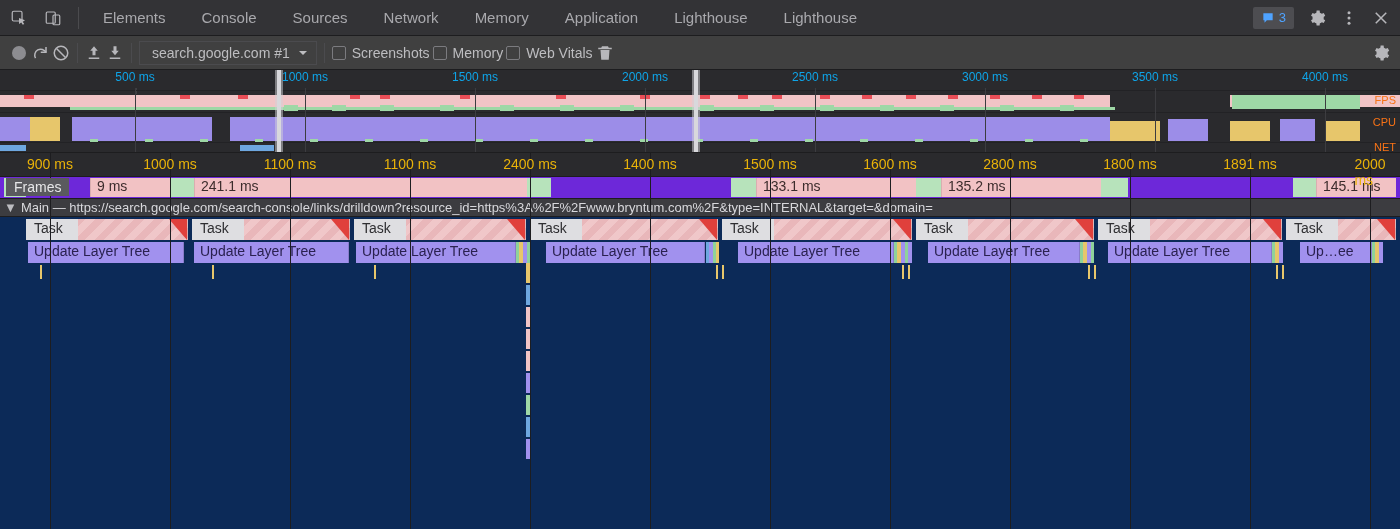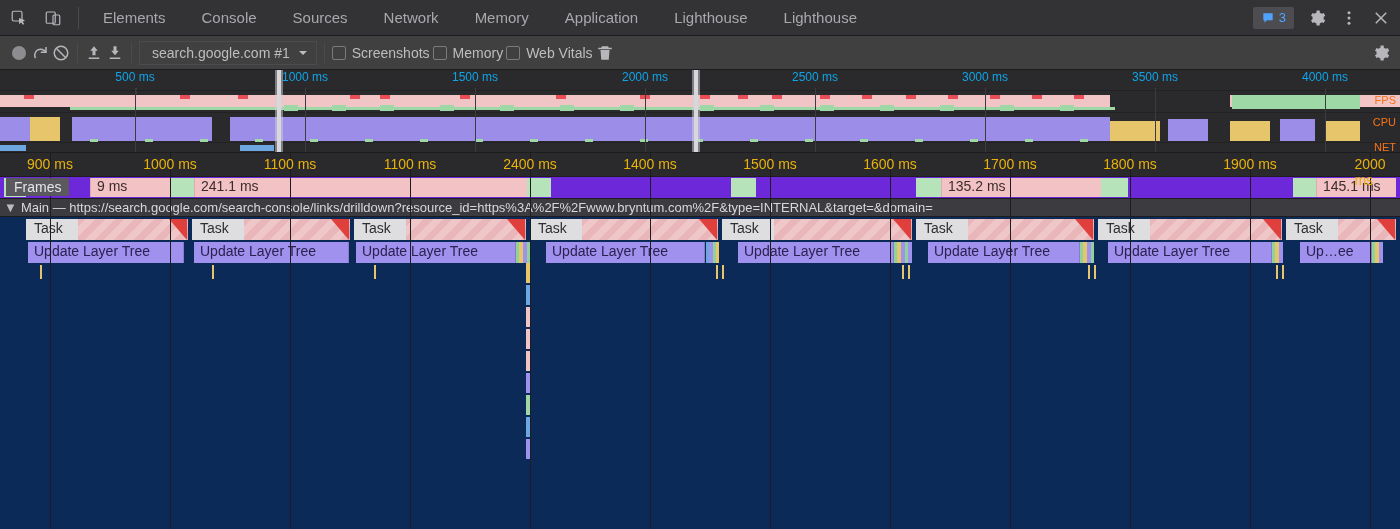--- a/index.html
+++ b/index.html
@@ -389,41 +389,42 @@
     <span class="tick" style="left: 410px;">1100 ms</span>
     <div class="vgrid" style="left: 410px;"></div>
     <span class="tick" style="left: 530px;">2400 ms</span>
     <div class="vgrid" style="left: 530px;"></div>
     <span class="tick" style="left: 650px;">1400 ms</span>
     <div class="vgrid" style="left: 650px;"></div>
     <span class="tick" style="left: 770px;">1500 ms</span>
     <div class="vgrid" style="left: 770px;"></div>
     <span class="tick" style="left: 890px;">1600 ms</span>
     <div class="vgrid" style="left: 890px;"></div>
-    <span class="tick" style="left: 1010px;">1700 ms</span>
+    <span class="tick" style="left: 1010px;">2800 ms</span>
     <div class="vgrid" style="left: 1010px;"></div>
     <span class="tick" style="left: 1130px;">1800 ms</span>
     <div class="vgrid" style="left: 1130px;"></div>
-    <span class="tick" style="left: 1250px;">1900 ms</span>
+    <span class="tick" style="left: 1250px;">1891 ms</span>
     <div class="vgrid" style="left: 1250px;"></div>
     <span class="tick" style="left: 1370px;">2000 ms</span>
     <div class="vgrid" style="left: 1370px;"></div>
   </div>
 
 <div class="frames-row" id="frames-row">
   <div class="lbl">Frames</div>
 <div class="frame-gap" style="left: 4px; width: 22px;"></div>
     <div class="frame-gap" style="left: 170px; width: 24px;"></div>
     <div class="frame-gap" style="left: 527px; width: 24px;"></div>
     <div class="frame-gap" style="left: 731px; width: 25px;"></div>
     <div class="frame-gap" style="left: 916px; width: 25px;"></div>
     <div class="frame-gap" style="left: 1101px; width: 27px;"></div>
     <div class="frame-gap" style="left: 1293px; width: 23px;"></div>
     <div class="frame-block" style="left: 90px; width: 80px;">9 ms</div>
     <div class="frame-block" style="left: 194px; width: 333px;">241.1 ms</div>
+    <div class="frame-block" style="left: 756px; width: 160px;">133.1 ms</div>
     <div class="frame-block" style="left: 941px; width: 160px;">135.2 ms</div>
     <div class="frame-block" style="left: 1316px; width: 80px;">145.1 ms</div>
   </div>
 
 <div class="main-hdr">
   <span class="caret">▼</span>
   <span style="white-space:nowrap;overflow:hidden">Main — https://search.google.com/search-console/links/drilldown?resource_id=https%3A%2F%2Fwww.bryntum.com%2F&amp;type=INTERNAL&amp;target=&amp;domain=</span>
 </div>
 
 <div class="flame" id="flame">

